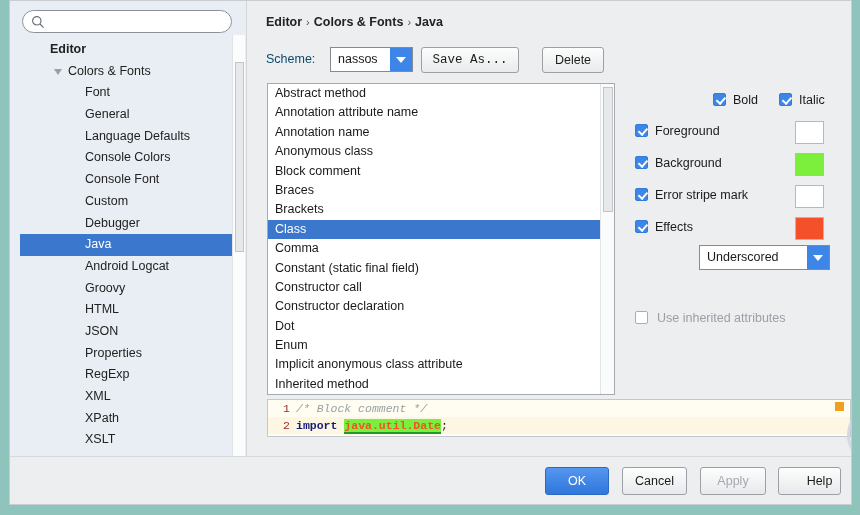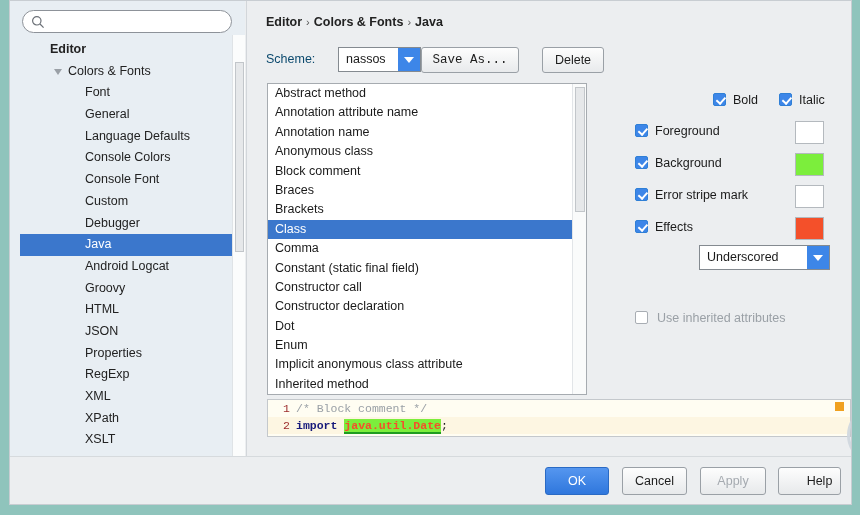--- a/index.html
+++ b/index.html
@@ -189,21 +189,21 @@
   .combo .arrowbtn::after {
     content: "";
     position: absolute;
     left: 6px;
     top: 9px;
     width: 0; height: 0;
     border-left: 5px solid transparent;
     border-right: 5px solid transparent;
     border-top: 6px solid #ffffff;
   }
-  #scheme-combo { left: 72px; top: 0; width: 83px; }
+  #scheme-combo { left: 64px; top: 0; width: 83px; }
 
   .btn {
     position: absolute;
     height: 26px;
     border: 1px solid #9aa0a6;
     border-radius: 3px;
     background: linear-gradient(#fdfdfd, #e8eaec);
     font-family: "Liberation Sans", sans-serif;
     font-size: 12.5px;
     color: #1d1d1d;
@@ -213,21 +213,21 @@
     cursor: default;
   }
   #btn-saveas { left: 155px; top: 0; width: 98px; font-family: Liberation Mono, monospace; }
   #btn-delete { left: 240px; top: 0; width: 62px; margin-left: 36px; }
 
   
   #list-wrap {
     position: absolute;
     left: 20px;
     top: 82px;
-    width: 320px;
+    width: 348px;
     height: 312px;
     background: #ffffff;
     border: 1px solid #a6abb0;
     box-sizing: border-box;
     overflow: hidden;
   }
   #list-inner {
     position: absolute;
     left: 0; top: 0; right: 14px; bottom: 0;
     overflow: hidden;
@@ -360,21 +360,21 @@
   }
   .cline.lit { background: #fdf6e2; }
   .gutter {
     display: inline-block;
     width: 22px;
     text-align: right;
     color: #9c2b2b;
     font-family: "Liberation Mono", monospace;
     padding-right: 6px;
   }
-  .tok-comment { color: #9aa0a6; }
+  .tok-comment { color: #9aa0a6; font-style: italic; }
   .tok-kw { color: #16197a; font-weight: bold; }
   .tok-class {
     background: #7cee3c;
     color: #d84a2c;
     font-weight: bold;
     border-bottom: 2px solid #1f9c1f;
   }
   .tok-plain { color: #1a1a1a; }
   #preview-caret {
     position: absolute;

